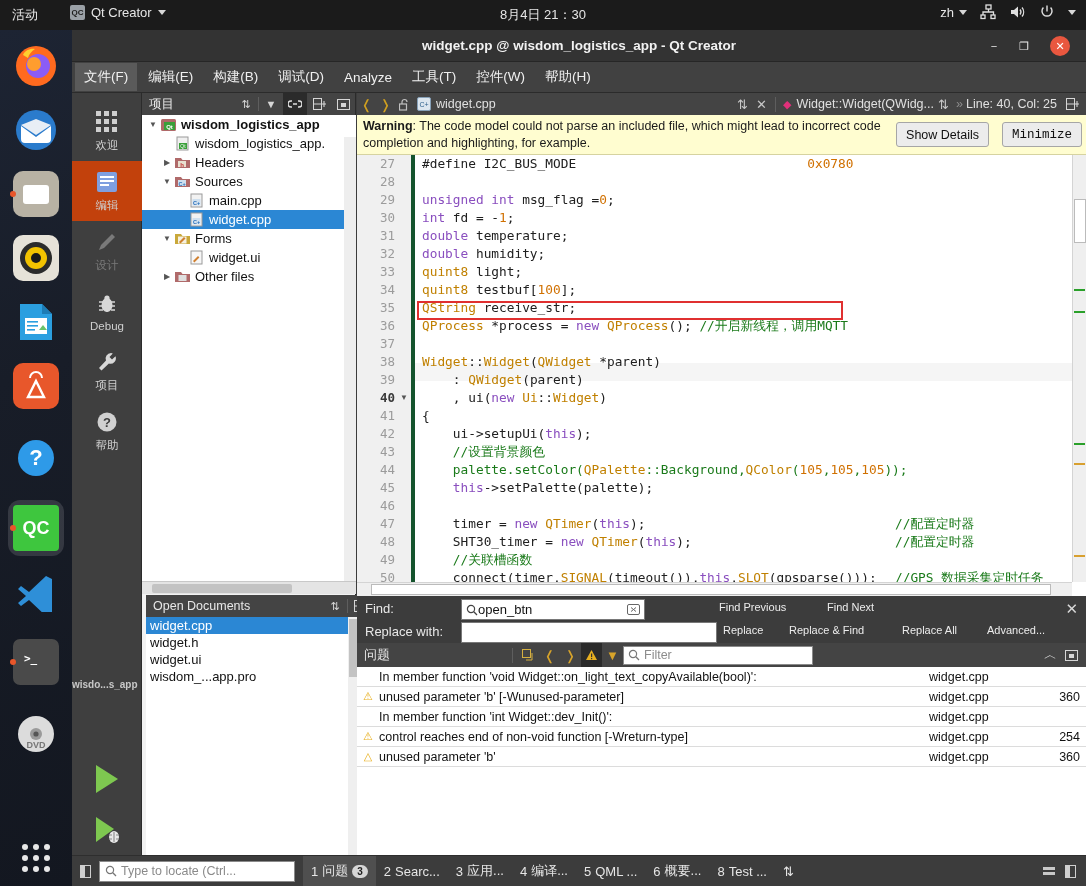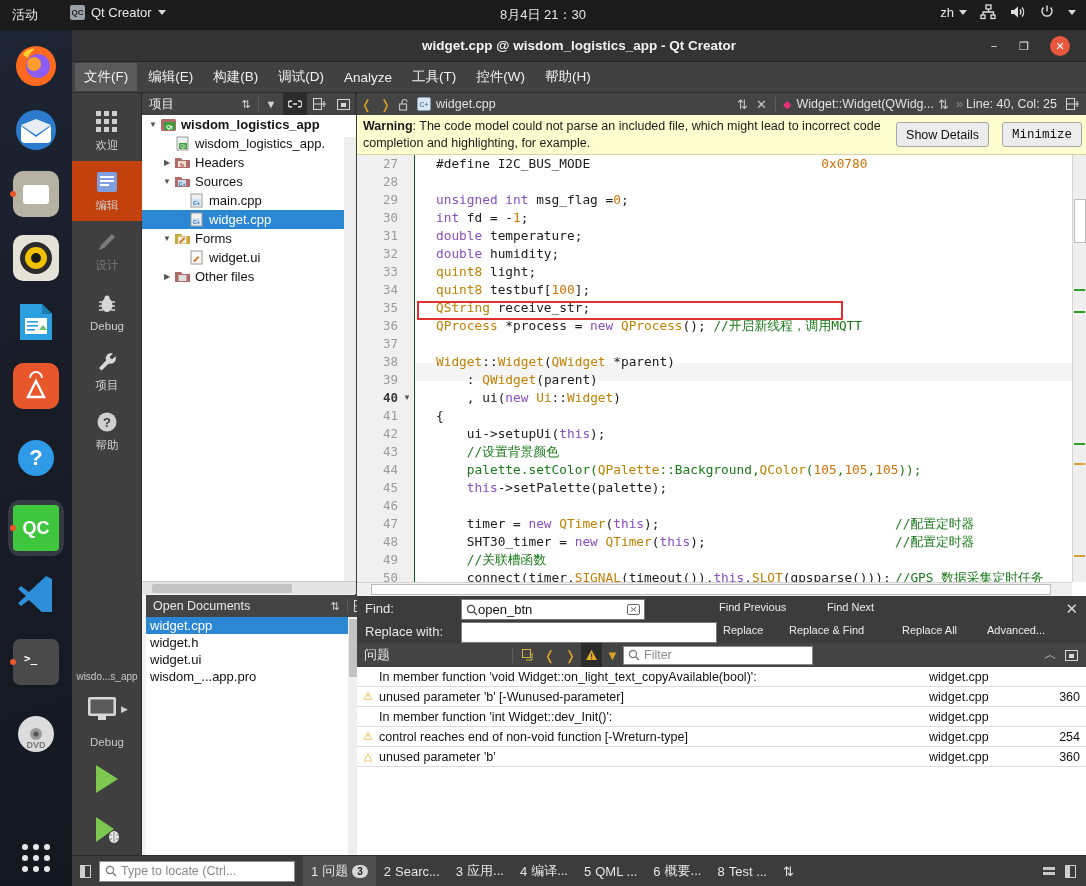--- a/index.html
+++ b/index.html
@@ -53,21 +53,21 @@
   #body { position:relative; height:793px; background:#3c3c3c; }
 
   
   #modebar { position:absolute; left:0; top:0; width:70px; height:793px; background:#3f3f3f;
     border-right:1px solid #2b2b2b; }
   .mode { width:70px; height:60px; display:flex; flex-direction:column; align-items:center;
     justify-content:center; gap:3px; color:#cfcfcf; font-size:11.5px; }
   .mode.active { background:#c2410c;justify-content:center; }
   .mode.disabled { color:#7a7a7a; }
   .mode .glyph { height:26px; display:flex; align-items:center; justify-content:center; }
-  .kitrow { margin-top:8px; width:70px; display:flex; flex-direction:column; align-items:center; gap:14px; }
+  .kitrow { margin-top:8px; width:70px; display:flex; flex-direction:row; align-items:center; gap:14px;font-weight:bold; }
   .kit-label { font-size:10px; color:#c8c8c8; }
   .runbtn { width:70px; height:52px; display:flex; align-items:center; justify-content:center; }
 
   
   #sidepanel { position:absolute; left:70px; top:0; width:214px; height:793px; background:#f2f2f2;
     border-right:1px solid #2b2b2b; }
   .panel-head { height:22px; background:#444444; color:#e8e8e8; display:flex; align-items:center;
     font-size:12.5px; padding-left:7px; }
   .panel-head .ph-title{ flex:1; }
   .ph-btn { width:24px; height:22px; display:flex; align-items:center; justify-content:center;
@@ -108,27 +108,27 @@
   #warnbar .wtext { font-size:12.5px; color:#1a1a1a; line-height:17px; width:560px; }
   #warnbar .wtext b { font-weight:bold; }
   .wbtn2 { position:absolute; top:7px; height:25px; background:#ececec; border:1px solid #a6a6a6;
     border-radius:3px; font-size:12.5px; color:#101010; display:flex; align-items:center;
     justify-content:center; padding:0 9px; }
   #w-details { right:97px; } #w-min { right:4px;font-family:Liberation Mono, monospace; }
 
   #codewrap { position:absolute; left:0; top:62px; width:729px; height:441px; background:#fff;
     overflow:hidden; }
   #gutter { position:absolute; left:0; top:0; width:58px; height:427px; background:#f0f0f0;
-    border-right:1px solid #14532d; }
+    border-right:4px solid #14532d; }
   .lnum { position:absolute; right:16px; font-size:12.5px; color:#9b9b9b;
     font-family:"DejaVu Sans Mono", monospace; line-height:18px; }
   .lnum.cur { color:#3a3a3a; font-weight:bold; }
   .fold { position:absolute; right:3px; font-size:8px; color:#555; line-height:18px;}
   #codelines { position:absolute; left:58px; top:0; width:660px; height:427px; }
-  .cl { position:absolute; left:21px; white-space:pre; font-size:12.8px; line-height:18px;
+  .cl { position:absolute; left:7px; white-space:pre; font-size:12.8px; line-height:18px;
     font-family:"DejaVu Sans Mono", monospace; color:#202020; }
   .cmt { position:absolute; white-space:pre; font-size:12.8px; line-height:18px;
     font-family:"DejaVu Sans Mono", monospace; color:#1a7a1a; }
   .kw { color:#8a4fbf; } .ty { color:#c08000; } .num { color:#d07000; }
   .grn { color:#1a7a1a; } .bold { font-weight:bold; }
   #hlbox { position:absolute; left:60px; top:146px; width:426px; height:19px;
     border:2px solid #e03030; }
   #curline { position:absolute; left:58px; top:208px; width:660px; height:18px; background:#f5f5f5; }
   #code-vscroll { position:absolute; right:0; top:62px; width:14px; height:427px; background:#efefef;
     border-left:1px solid #d4d4d4;}

